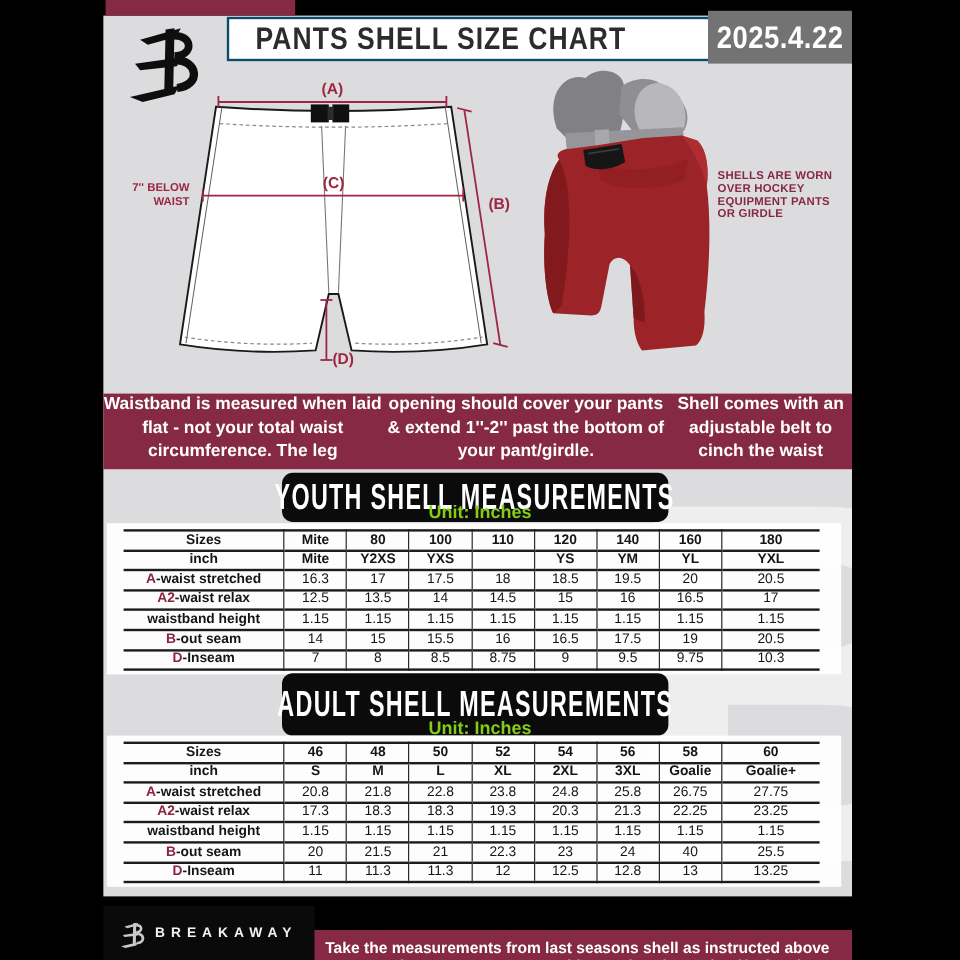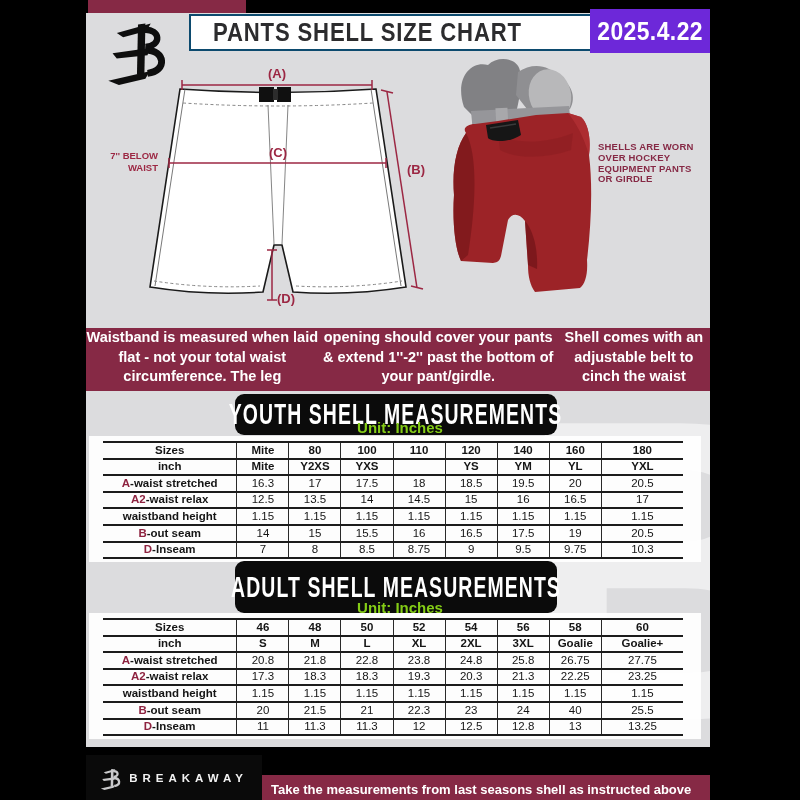--- a/index.html
+++ b/index.html
@@ -80,21 +80,21 @@
     <div class="abs paper"></div>
     <div class="abs watermark">B</div>
 
     <div class="abs top-accent z2" style="background:#862945"></div>
     <svg class="abs logo z2" viewBox="0 0 60 66">
       <use href="#bw-logo"></use>
     </svg>
     <div class="abs title-box z2">
       <span>PANTS SHELL SIZE CHART</span>
     </div>
-    <div class="abs date-box z2" style="background:#6d28d9">
+    <div class="abs date-box z2" style="background:#737373">
       <span>2025.4.22</span>
     </div>
 
     <svg class="abs diagram z2" viewBox="0 0 345 253">
       <g>
         <path d="M80,27 Q178,34 276,27 L306,225 Q250,234 193,230 L182,183 L174,183 L163,230 Q106,234 50,225 Z" fill="#ffffff" stroke="#1a1a1a" stroke-width="1.6"></path>
         <path d="M85,27 L55,224" stroke="#555" stroke-width="0.8" fill="none"></path>
         <path d="M271,27 L301,224" stroke="#555" stroke-width="0.8" fill="none"></path>
         <path d="M83,41 Q178,47 273,41" stroke="#878787" stroke-width="1" fill="none" stroke-dasharray="3,2.5"></path>
         <path d="M54,219 Q106,227 160,224" stroke="#878787" stroke-width="1" fill="none" stroke-dasharray="3,2.5"></path>

